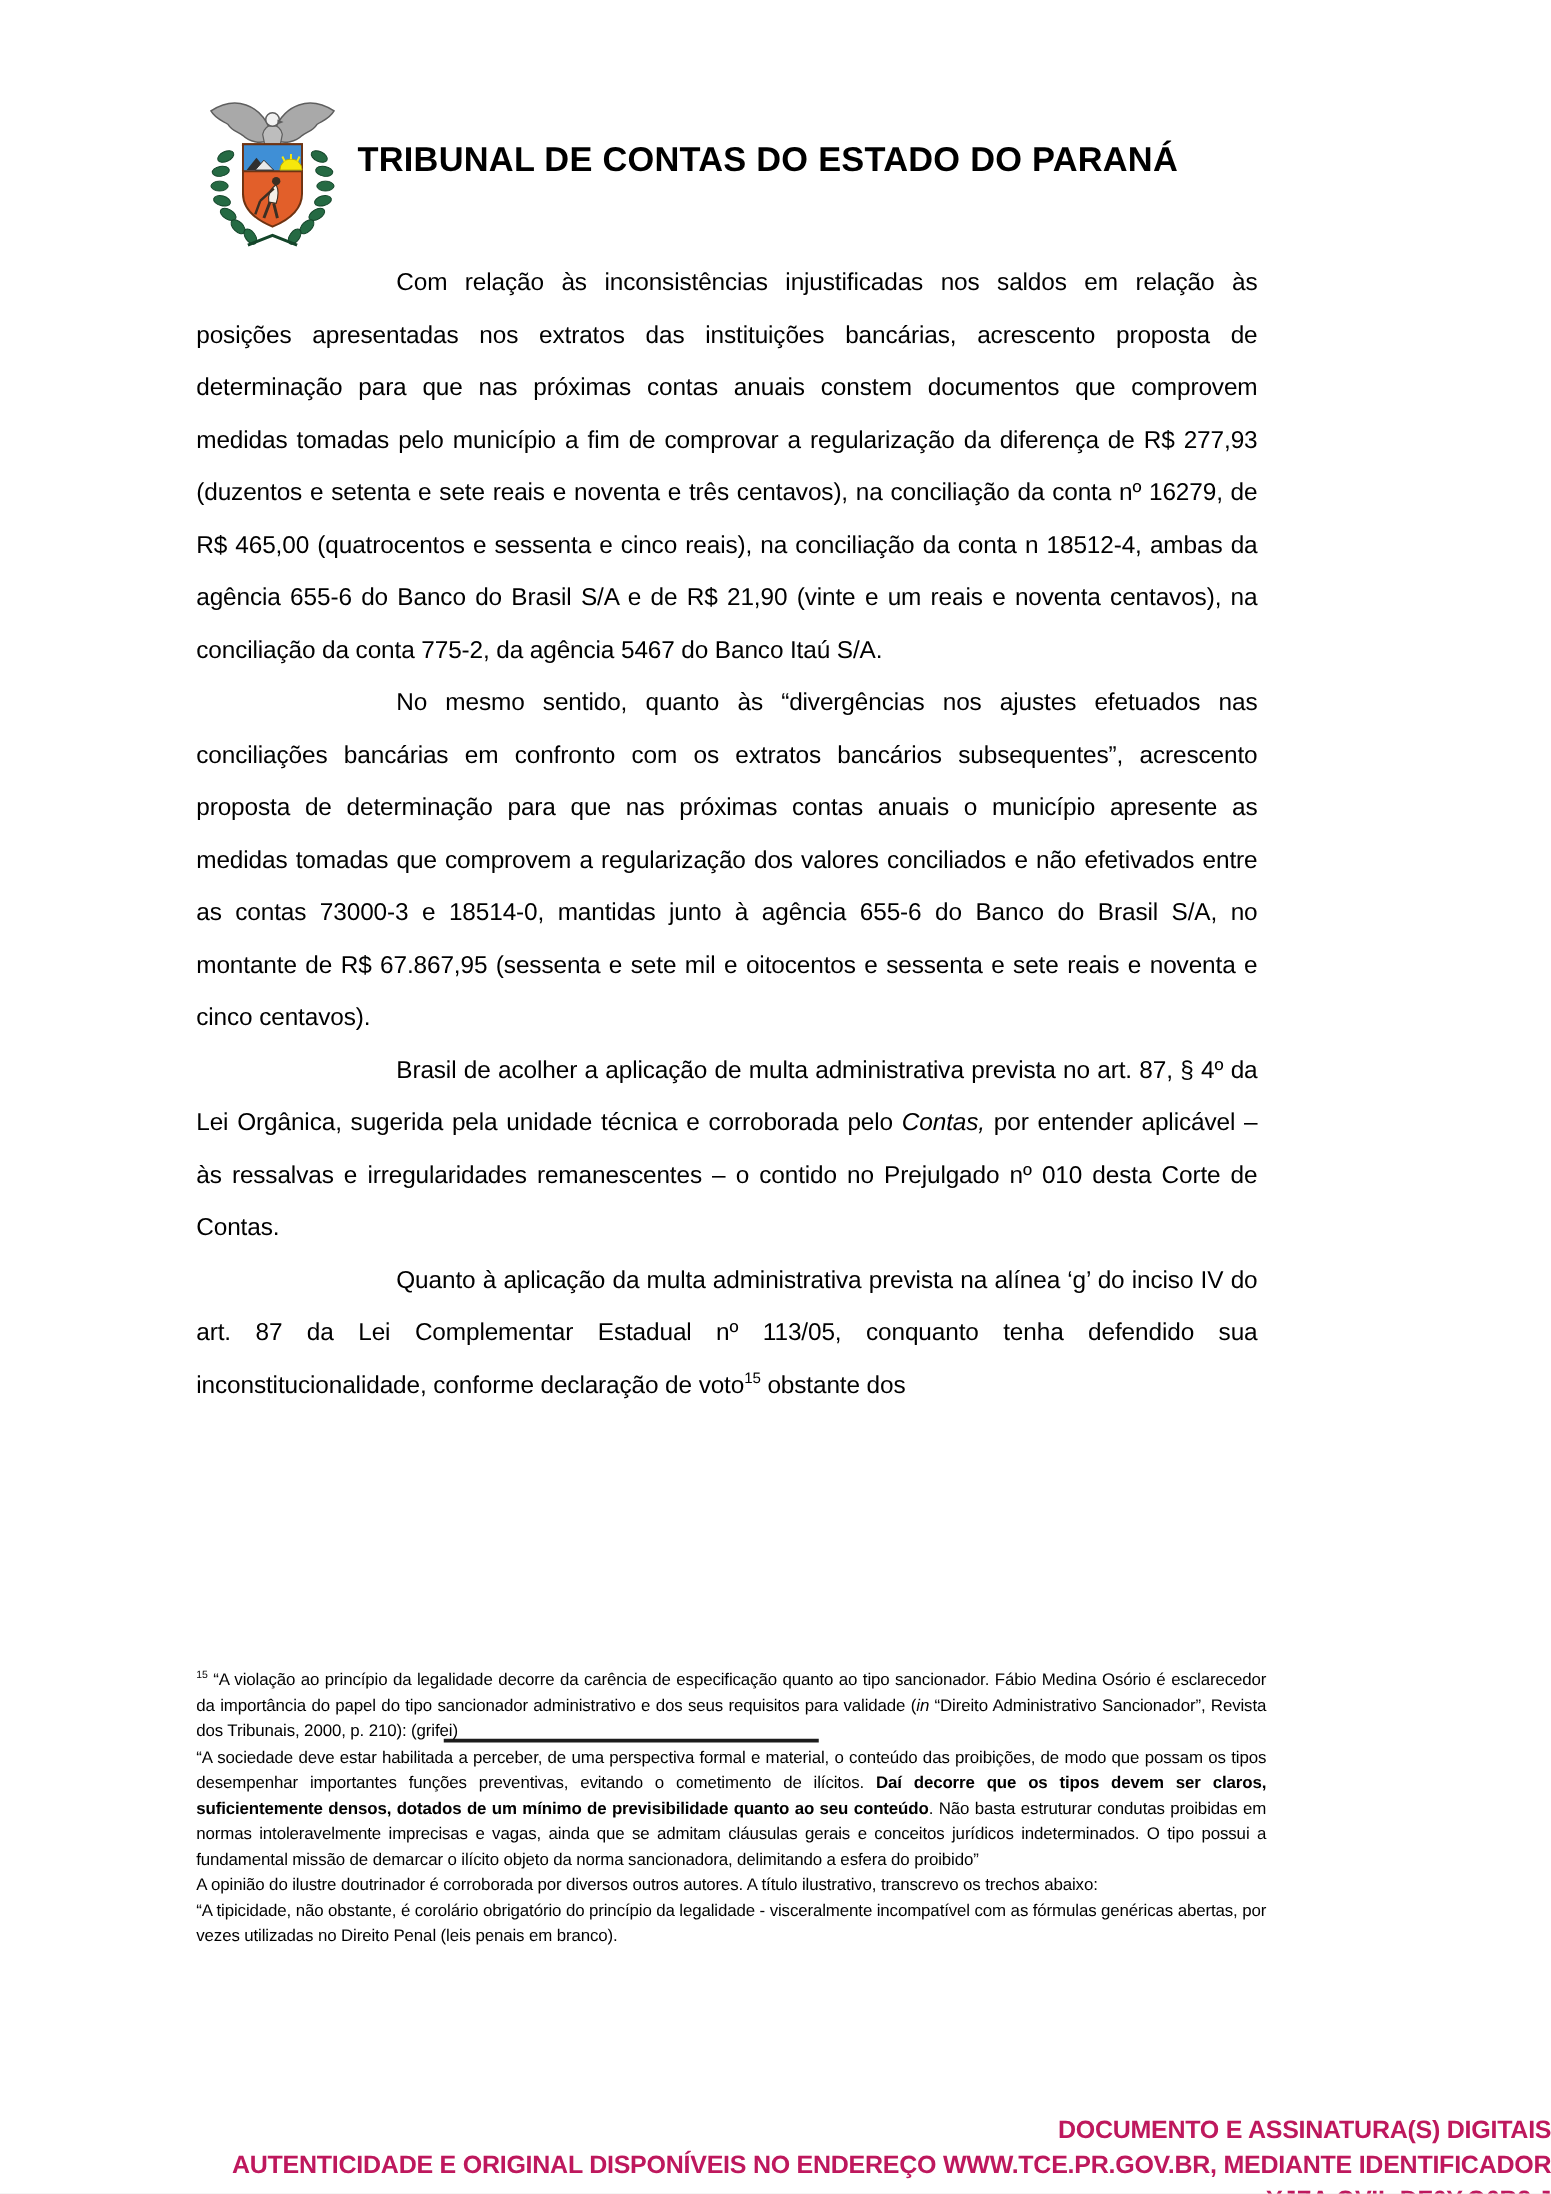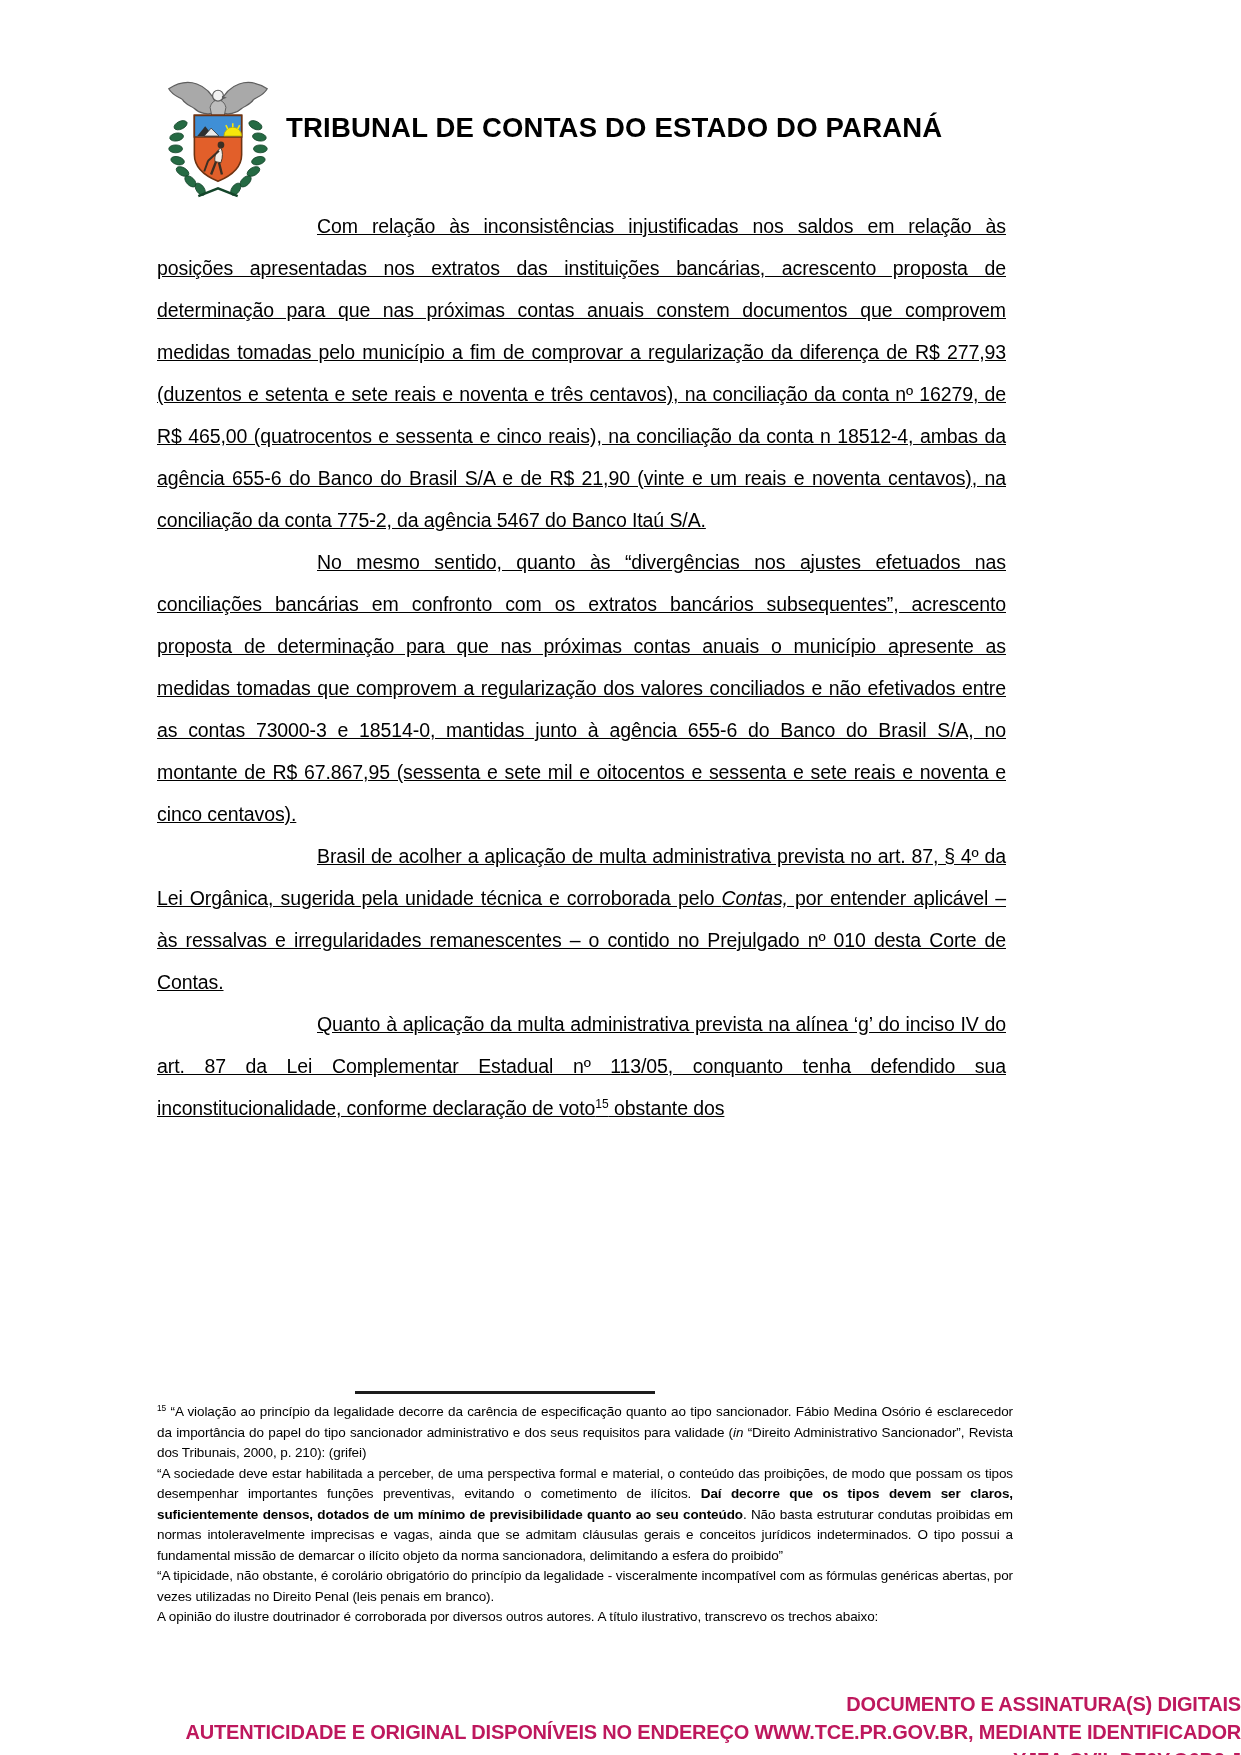--- a/index.html
+++ b/index.html
@@ -20,31 +20,31 @@
     font-size:27.5px;font-weight:bold;letter-spacing:.2px;
     white-space:nowrap;
   }
   
   .body-text{
     position:absolute;left:157px;top:205px;width:849px;
     font-size:19.5px;line-height:42px;
     text-align:justify;letter-spacing:-.1px;
   }
   .para{margin:0;}
-  .para.indent{text-indent:160px;text-decoration:underline;}
+  .para.indent{text-indent:160px;}
   .body-text sup, .footnote sup{
     font-size:.62em;line-height:0;vertical-align:super;
   }
   
   .footnote-sep{
     position:absolute;left:355px;top:1391px;width:300px;height:0;
     border-top:3px solid #1c1c1c;
   }
   .footnote{
-    position:absolute;left:157px;top:1402px;width:856px;
+    position:absolute;left:157px;top:1334px;width:856px;
     font-size:13.5px;line-height:20.5px;
     text-align:justify;letter-spacing:-.1px;
   }
   .footnote p{margin:0;}
   
   .footer{
     position:absolute;left:0;top:1690px;width:100%;
     text-align:right;
     color:#be185d;font-weight:bold;
     font-size:20px;line-height:28px;
@@ -109,22 +109,22 @@
     <p class="para indent"><span>Com relação às inconsistências injustificadas nos saldos em relação às posições apresentadas nos extratos das instituições bancárias, acrescento proposta de determinação para que nas próximas contas anuais constem documentos que comprovem medidas tomadas pelo município a fim de comprovar a regularização da diferença de R$ 277,93 (duzentos e setenta e sete reais e noventa e três centavos), na conciliação da conta nº 16279, de R$ 465,00 (quatrocentos e sessenta e cinco reais), na conciliação da conta n 18512-4, ambas da agência 655-6 do Banco do Brasil S/A e de R$ 21,90 (vinte e um reais e noventa centavos), na conciliação da conta 775-2, da agência 5467 do Banco Itaú S/A.</span></p>
     <p class="para indent"><span>No mesmo sentido, quanto às “divergências nos ajustes efetuados nas conciliações bancárias em confronto com os extratos bancários subsequentes”, acrescento proposta de determinação para que nas próximas contas anuais o município apresente as medidas tomadas que comprovem a regularização dos valores conciliados e não efetivados entre as contas 73000-3 e 18514-0, mantidas junto à agência 655-6 do Banco do Brasil S/A, no montante de R$ 67.867,95 (sessenta e sete mil e oitocentos e sessenta e sete reais e noventa e cinco centavos).</span></p>
     <p class="para indent"><span>Brasil de acolher a aplicação de multa administrativa prevista no art. 87, § 4º da Lei Orgânica, sugerida pela unidade técnica e corroborada pelo </span><span style="font-style: italic;">Contas,</span><span> por entender aplicável – às ressalvas e irregularidades remanescentes – o contido no Prejulgado nº 010 desta Corte de Contas.</span></p>
     <p class="para indent"><span>Quanto à aplicação da multa administrativa prevista na alínea ‘g’ do inciso IV do art. 87 da Lei Complementar Estadual nº 113/05, conquanto tenha defendido sua inconstitucionalidade, conforme declaração de voto</span><sup>15</sup><span> obstante dos</span></p>
   </div>
 
   <div class="footnote-sep"></div>
   <div class="footnote">
     <p><sup>15</sup><span> “A violação ao princípio da legalidade decorre da carência de especificação quanto ao tipo sancionador. Fábio Medina Osório é esclarecedor da importância do papel do tipo sancionador administrativo e dos seus requisitos para validade (</span><span style="font-style: italic;">in</span><span> “Direito Administrativo Sancionador”, Revista dos Tribunais, 2000, p. 210): (grifei)</span></p>
     <p><span>“A sociedade deve estar habilitada a perceber, de uma perspectiva formal e material, o conteúdo das proibições, de modo que possam os tipos desempenhar importantes funções preventivas, evitando o cometimento de ilícitos. </span><span style="font-weight: bold;">Daí decorre que os tipos devem ser claros, suficientemente densos, dotados de um mínimo de previsibilidade quanto ao seu conteúdo</span><span>. Não basta estruturar condutas proibidas em normas intoleravelmente imprecisas e vagas, ainda que se admitam cláusulas gerais e conceitos jurídicos indeterminados. O tipo possui a fundamental missão de demarcar o ilícito objeto da norma sancionadora, delimitando a esfera do proibido”</span></p>
+    <p><span>A opinião do ilustre doutrinador é corroborada por diversos outros autores. A título ilustrativo, transcrevo os trechos abaixo:</span></p>
     <p><span>“A tipicidade, não obstante, é corolário obrigatório do princípio da legalidade - visceralmente incompatível com as fórmulas genéricas abertas, por vezes utilizadas no Direito Penal (leis penais em branco).</span></p>
-    <p><span>A opinião do ilustre doutrinador é corroborada por diversos outros autores. A título ilustrativo, transcrevo os trechos abaixo:</span></p>
   </div>
 
   <div class="footer">
     <div>DOCUMENTO E ASSINATURA(S) DIGITAIS</div>
     <div>AUTENTICIDADE E ORIGINAL DISPONÍVEIS NO ENDEREÇO WWW.TCE.PR.GOV.BR, MEDIANTE IDENTIFICADOR YJZA.QVIL.DF6Y.Q6B2.J</div>
   </div>
 
 </div>
 
 </body></html>

